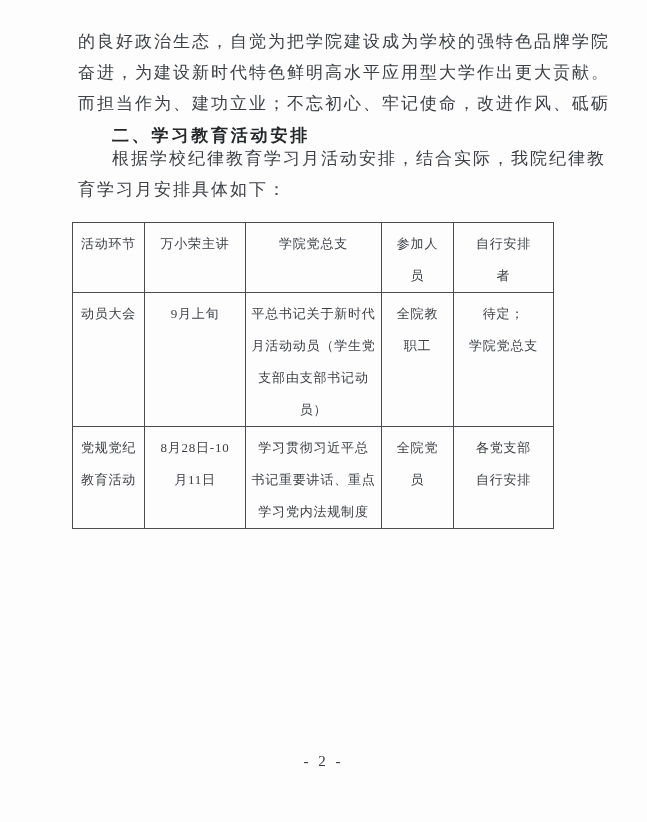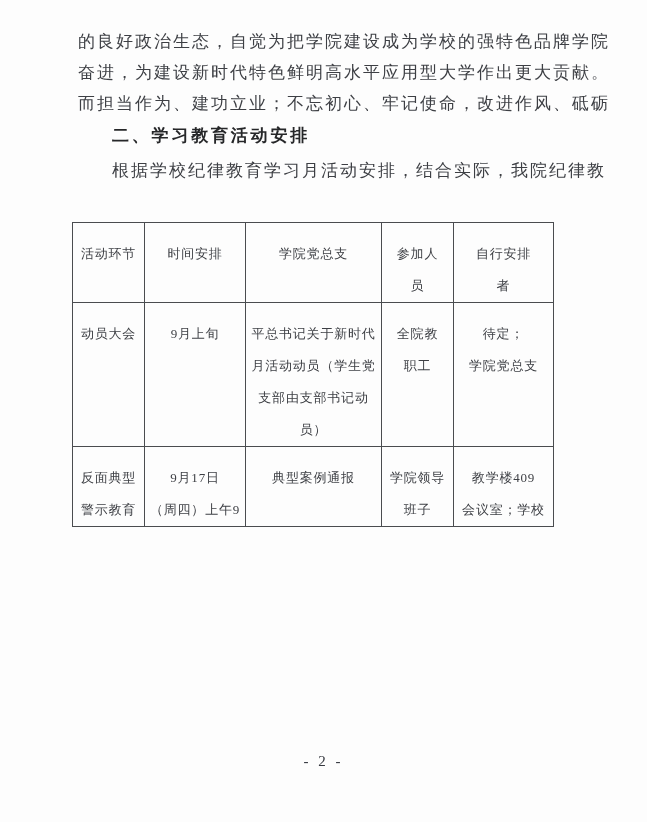--- a/index.html
+++ b/index.html
@@ -9,37 +9,37 @@
     height: 822px;
     background: #fdfdfd;
     font-family: "Liberation Serif", "DejaVu Serif", serif;
     color: #3d3f44;
     overflow: hidden;
   }
   .para { position: absolute; font-size: 17px; letter-spacing: 2px; }
   .para .line { height: 31px; line-height: 31px; white-space: nowrap; }
   .para .line.indented { padding-left: 34px; }
   .p-top { left: 78px; top: 26px; }
-  .p-intro { left: 78px; top: 155px; }
+  .p-intro { left: 78px; top: 143px; }
   .heading {
     position: absolute; left: 112px; top: 120px;
     height: 31px; line-height: 31px;
     font-family: "Liberation Sans", "DejaVu Sans", sans-serif;
     font-weight: bold; font-size: 17px; letter-spacing: 2.8px;
     color: #262729; white-space: nowrap;
   }
   table.schedule {
     position: absolute; left: 72px; top: 222px;
     border-collapse: collapse; table-layout: fixed;
   }
   table.schedule th, table.schedule td {
     border: 1px solid #4a4c4f;
     vertical-align: top;
     text-align: center;
-    padding: 15px 2px 0 2px;
+    padding: 5px 2px 0 2px;
     font-weight: normal;
     font-size: 13px;
     letter-spacing: 0.8px;
     color: #3d3f44;
   }
   .cl { height: 32px; line-height: 32px; white-space: nowrap; }
   .page-number {
     position: absolute; top: 753px; left: 0; width: 100%;
     text-align: center; font-size: 15px; letter-spacing: 3px;
     color: #35383f;
@@ -50,36 +50,37 @@
 
 <div class="page">
   <div class="para p-top" id="para-top">
       <div class="line">的良好政治生态，自觉为把学院建设成为学校的强特色品牌学院</div>
       <div class="line">奋进，为建设新时代特色鲜明高水平应用型大学作出更大贡献。</div>
       <div class="line">而担当作为、建功立业；不忘初心、牢记使命，改进作风、砥砺</div>
     </div>
   <div class="heading">二、学习教育活动安排</div>
   <div class="para p-intro" id="para-intro">
       <div class="line indented">根据学校纪律教育学习月活动安排，结合实际，我院纪律教</div>
+      <div class="line">育学习月安排具体如下：</div>
     </div>
   <table class="schedule" id="schedule-table">
       <colgroup>
         <col style="width: 72px;">
         <col style="width: 101px;">
         <col style="width: 136px;">
         <col style="width: 72px;">
         <col style="width: 100px;">
       </colgroup>
       <thead>
         <tr style="height: 58px;">
           <th>
             <div class="cl">活动环节</div>
           </th>
           <th>
-            <div class="cl">时间安排</div>
+            <div class="cl">万小荣主讲</div>
           </th>
           <th>
             <div class="cl">学院党总支</div>
           </th>
           <th>
             <div class="cl">参加人</div>
             <div class="cl">员</div>
           </th>
           <th>
             <div class="cl">自行安排</div>
@@ -103,37 +104,39 @@
           </td>
           <td>
             <div class="cl">全院教</div>
             <div class="cl">职工</div>
           </td>
           <td>
             <div class="cl">待定；</div>
             <div class="cl">学院党总支</div>
           </td>
         </tr>
-        <tr style="height: 70px;">
+        <tr style="height: 98px;">
           <td>
-            <div class="cl">反面典型</div>
-            <div class="cl">警示教育</div>
+            <div class="cl">党规党纪</div>
+            <div class="cl">教育活动</div>
           </td>
           <td>
-            <div class="cl">9月17日</div>
-            <div class="cl">（周四）上午9</div>
+            <div class="cl">8月28日-10</div>
+            <div class="cl">月11日</div>
           </td>
           <td>
-            <div class="cl">典型案例通报</div>
+            <div class="cl">学习贯彻习近平总</div>
+            <div class="cl">书记重要讲话、重点</div>
+            <div class="cl">学习党内法规制度</div>
           </td>
           <td>
-            <div class="cl">学院领导</div>
-            <div class="cl">班子</div>
+            <div class="cl">全院党</div>
+            <div class="cl">员</div>
           </td>
           <td>
-            <div class="cl">教学楼409</div>
-            <div class="cl">会议室；学校</div>
+            <div class="cl">各党支部</div>
+            <div class="cl">自行安排</div>
           </td>
         </tr>
       </tbody>
     </table>
   <div class="page-number">- 2 -</div>
 </div>
 
 </body></html>

